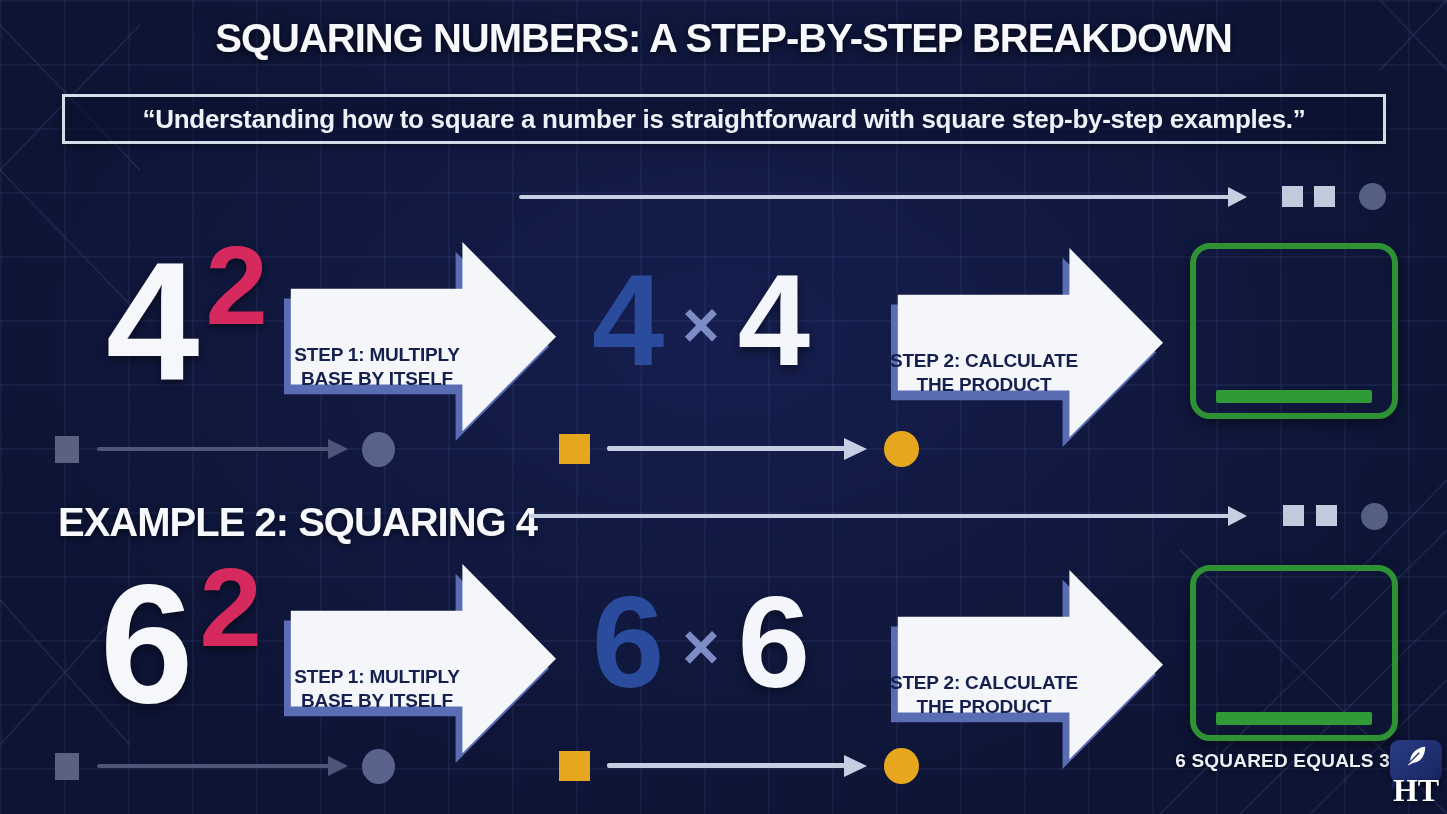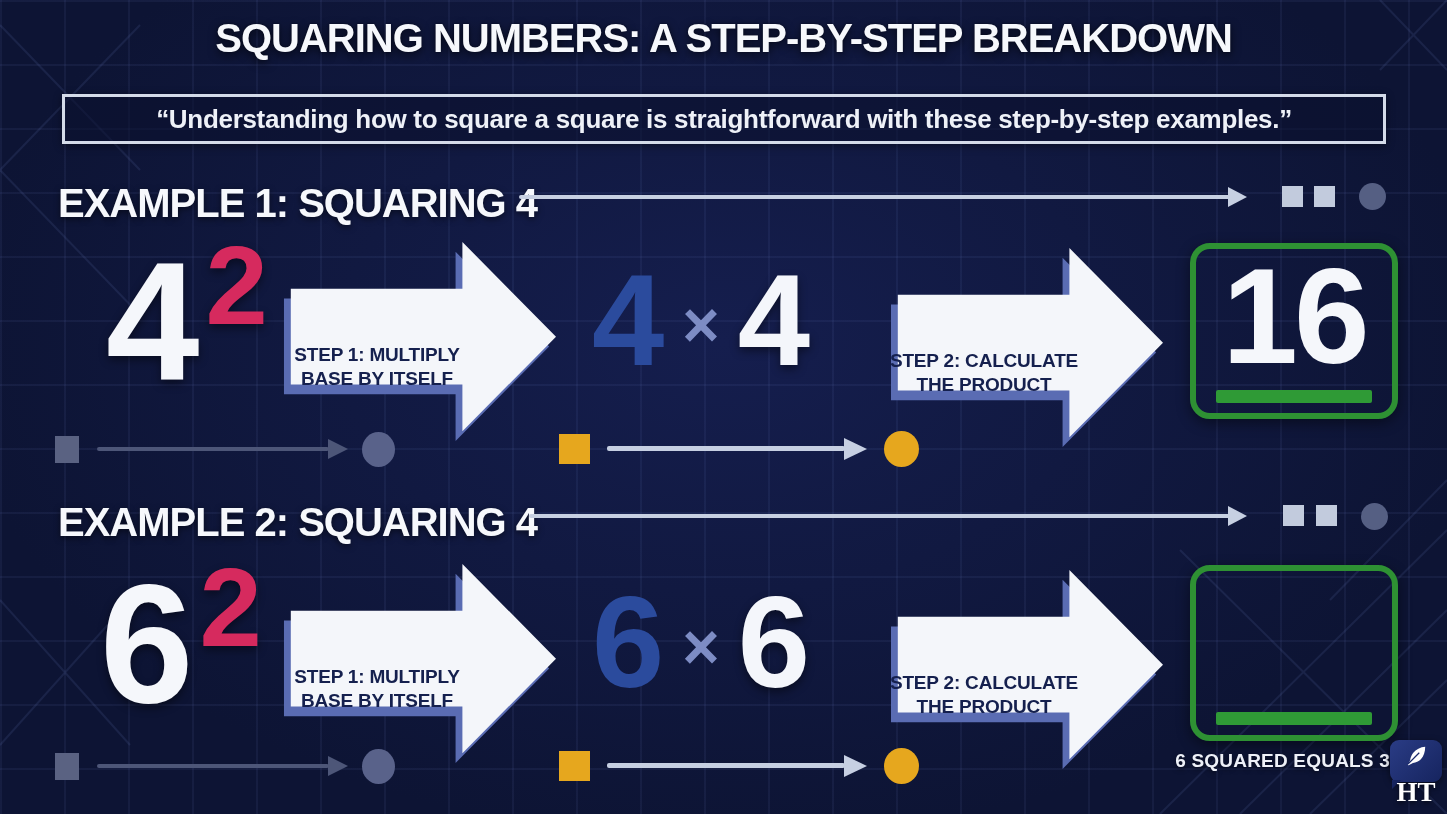--- a/index.html
+++ b/index.html
@@ -114,21 +114,21 @@
   .logo{position:absolute;left:1388px;top:740px;width:56px;height:66px;z-index:5;}
   .logo-badge{
     position:absolute;left:2px;top:0;width:52px;height:42px;border-radius:9px;
     background:linear-gradient(135deg,#2a3c85,#16245f);
     display:flex;align-items:flex-start;justify-content:center;padding-top:3px;box-sizing:border-box;
     box-shadow:0 2px 6px rgba(0,0,0,.5);
   }
   .logo-tail{position:absolute;left:4px;top:40px;width:0;height:0;border-top:9px solid #16245f;border-right:9px solid transparent;}
   .logo-text{
     position:absolute;left:0;bottom:0;width:100%;text-align:center;
-    font-family:"Liberation Serif", serif;font-size:27px;font-weight:700;color:#ffffff;
+    font-family:"Liberation Serif", serif;font-size:32px;font-weight:700;color:#ffffff;
     text-shadow:0 2px 4px rgba(0,0,0,.6);line-height:1;
   }
 </style>
 </head>
 <body>
 
 <div class="canvas">
 
   <svg class="bg-deco" viewBox="0 0 1447 814">
     <g stroke="#6b7fc0" stroke-width="2" opacity="0.14">
@@ -143,24 +143,23 @@
         <path d="M1447,814 L1180,550"></path>
       <path d="M1240,814 L1447,610"></path>
         <path d="M1447,680 L1310,814"></path>
       <path d="M1447,480 L1330,600"></path>
     </g>
   </svg>
 
   <div class="title">SQUARING NUMBERS: A STEP-BY-STEP BREAKDOWN</div>
 
   <div class="quote-box">
-    <span class="quote-text">“Understanding how to square a square is straightforward with these step-by-step examples.”</span>
-  </div>
-
-  <div class="ex-heading ex1-heading">EXAMPLE 1: SQUARING 4</div>
+    <span class="quote-text">“Understanding how to square a number is straightforward with square step-by-step examples.”</span>
+  </div>
+
   <div class="h-line ex1-line"></div>
   <div class="h-arrowhead ex1-arrowhead"></div>
   <div class="deco-sq light ex1-sq1"></div>
   <div class="deco-sq light ex1-sq2"></div>
   <div class="deco-dot dark ex1-dot"></div>
 
   <div class="expr ex1-expr">
     <span class="base">4</span>
     <span class="sup">2</span>
   </div>
@@ -187,21 +186,20 @@
       <polygon points="8,48 184,48 184,0 280,97 184,194 184,146 8,146" transform="translate(-7,10)" fill="#5a6cb3"></polygon>
       <polygon points="8,48 184,48 184,0 280,97 184,194 184,146 8,146" fill="#f4f6fa"></polygon>
     </svg>
     <div class="arrow-label">
       <span>STEP 2: CALCULATE</span>
       <span>THE PRODUCT</span>
     </div>
   </div>
 
   <div class="result-box ex1-result">
-    <div class="result-num">16</div>
     <div class="result-underline"></div>
   </div>
 
   <div class="deco-sq muted rA-sq1"></div>
   <div class="deco-line muted rA-line1"></div>
   <div class="deco-head muted rA-head1"></div>
   <div class="deco-dot muted rA-dot1"></div>
   <div class="deco-sq amber rA-sq2"></div>
   <div class="deco-line bright rA-line2"></div>
   <div class="deco-head bright rA-head2"></div>

